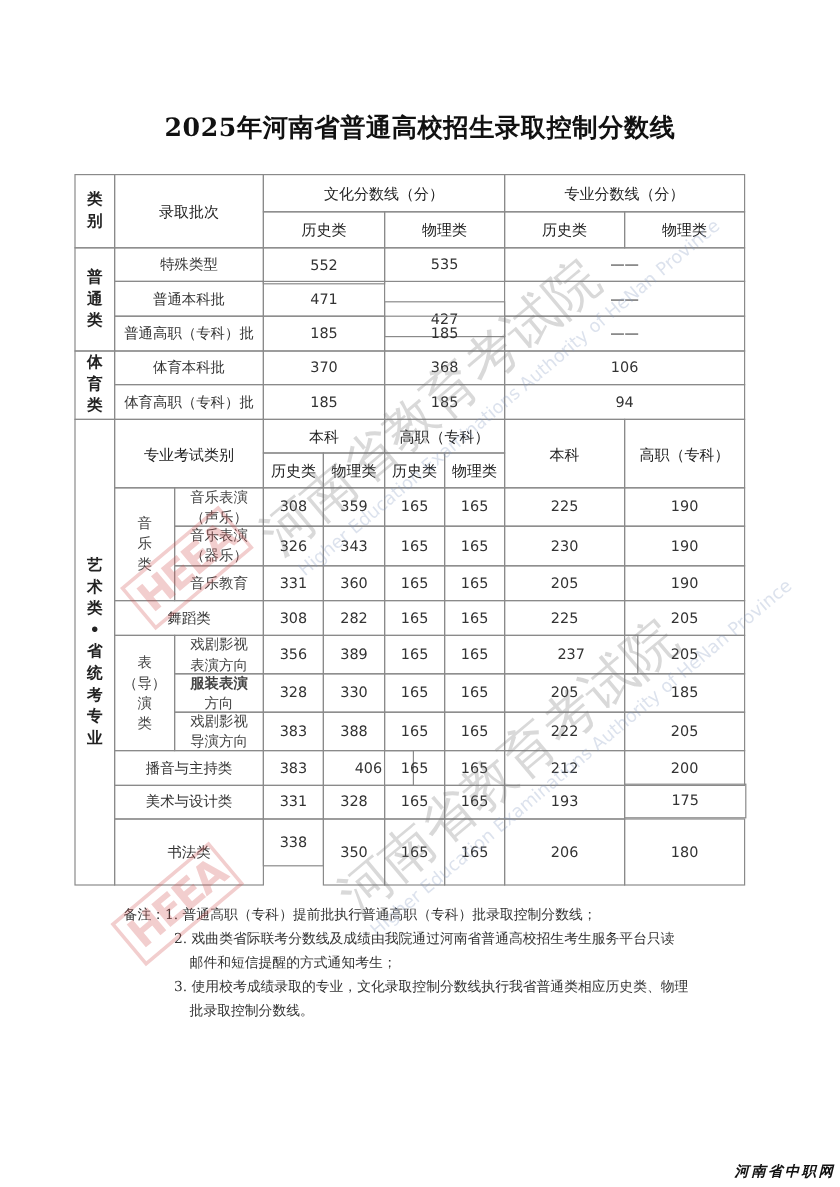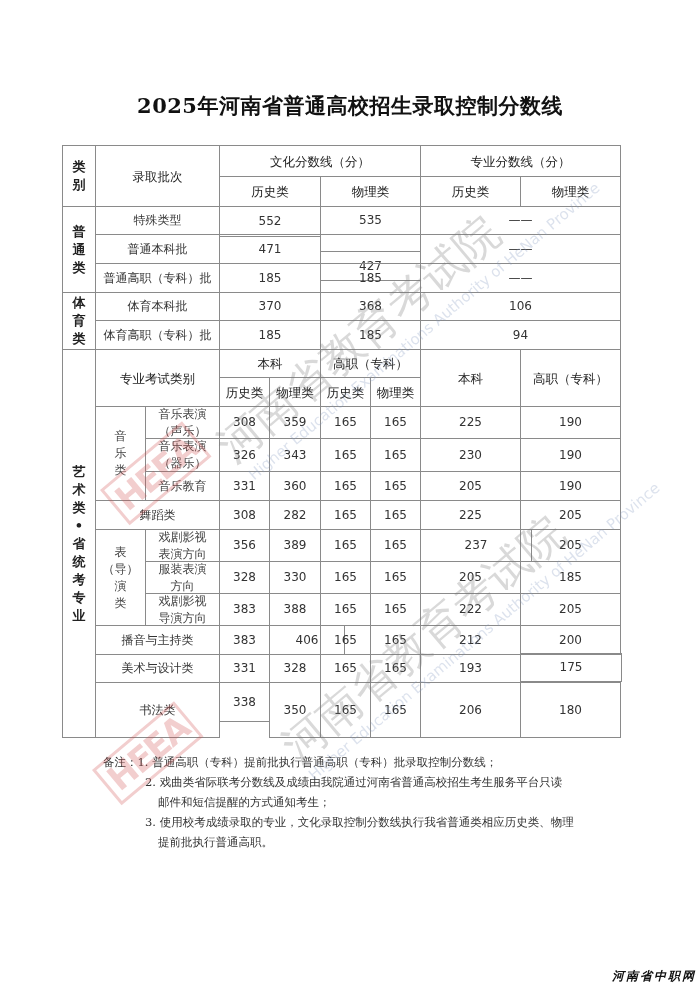--- a/index.html
+++ b/index.html
@@ -164,21 +164,21 @@
       <span style="display: block;">戏剧影视</span>
       <span style="display: block;">表演方向</span>
     </div>
     <div class="cell num" style="left: 157px; top: 384px; width: 51px; height: 33px;">356</div>
     <div class="cell num" style="left: 207px; top: 384px; width: 52px; height: 33px;">389</div>
     <div class="cell num" style="left: 258px; top: 384px; width: 51px; height: 33px;">165</div>
     <div class="cell num" style="left: 308px; top: 384px; width: 51px; height: 33px;">165</div>
     <div class="cell num" style="left: 358px; top: 384px; width: 112px; height: 33px;">237</div>
     <div class="cell num" style="left: 458px; top: 384px; width: 101px; height: 33px;">205</div>
     <div class="cell vert-light" style="left: 83px; top: 416px; width: 75px; height: 33px;">
-      <span style="display: block;">服装表演</span>
+      <span style="display: block; font-weight: bold;">服装表演</span>
       <span style="display: block;">方向</span>
     </div>
     <div class="cell num" style="left: 157px; top: 416px; width: 51px; height: 33px;">328</div>
     <div class="cell num" style="left: 207px; top: 416px; width: 52px; height: 33px;">330</div>
     <div class="cell num" style="left: 258px; top: 416px; width: 51px; height: 33px;">165</div>
     <div class="cell num" style="left: 308px; top: 416px; width: 51px; height: 33px;">165</div>
     <div class="cell num" style="left: 358px; top: 416px; width: 101px; height: 33px;">205</div>
     <div class="cell num" style="left: 458px; top: 416px; width: 101px; height: 33px;">185</div>
     <div class="cell vert-light" style="left: 83px; top: 448px; width: 75px; height: 33px;">
       <span style="display: block;">戏剧影视</span>
@@ -211,21 +211,21 @@
     <div class="cell num" style="left: 308px; top: 537px; width: 51px; height: 56px;">165</div>
     <div class="cell num" style="left: 358px; top: 537px; width: 101px; height: 56px;">206</div>
     <div class="cell num" style="left: 458px; top: 537px; width: 101px; height: 56px;">180</div>
   </div>
 
 <div class="notes">
   <div class="line"><span>备注：</span><span>1. 普通高职（专科）提前批执行普通高职（专科）批录取控制分数线；</span></div>
   <div class="line indent1">2. 戏曲类省际联考分数线及成绩由我院通过河南省普通高校招生考生服务平台只读</div>
   <div class="line indent2">邮件和短信提醒的方式通知考生；</div>
   <div class="line indent1">3. 使用校考成绩录取的专业，文化录取控制分数线执行我省普通类相应历史类、物理</div>
-  <div class="line indent2">提前批执行普通高职。</div>
+  <div class="line indent2">批录取控制分数线。</div>
 </div>
 
 <div class="watermark" style="left:205px;top:430px;font-size:44px;transform:rotate(-40deg);">河南省教育考试院</div>
 <div class="watermark wm-en" style="left:245px;top:470px;font-size:15px;transform:rotate(-40deg);">Higher Education Examinations Authority of HeNan Province</div>
 <div class="watermark" style="left:270px;top:730px;font-size:44px;transform:rotate(-40deg);">河南省教育考试院</div>
 <div class="watermark wm-en" style="left:305px;top:770px;font-size:15px;transform:rotate(-40deg);">Higher Education Examinations Authority of HeNan Province</div>
 <div class="wm-logo" style="left:100px;top:490px;">HEEA</div>
 <div class="wm-logo" style="left:92px;top:770px;">HEEA</div>
 
 <div class="footer-mark">河南省中职网</div>

